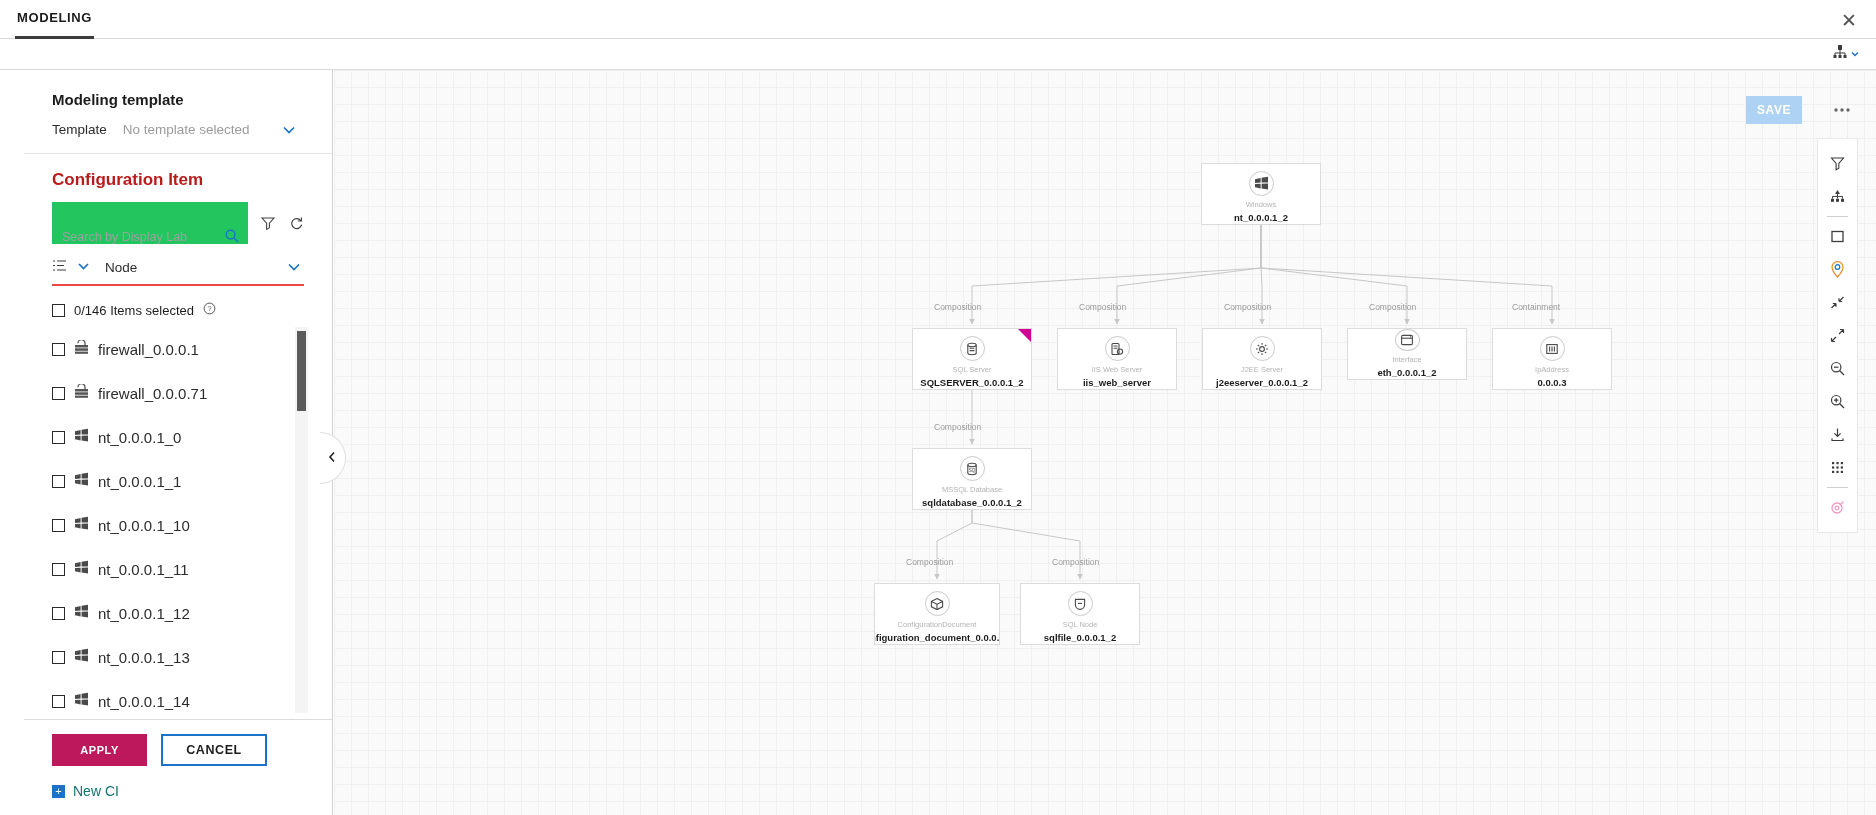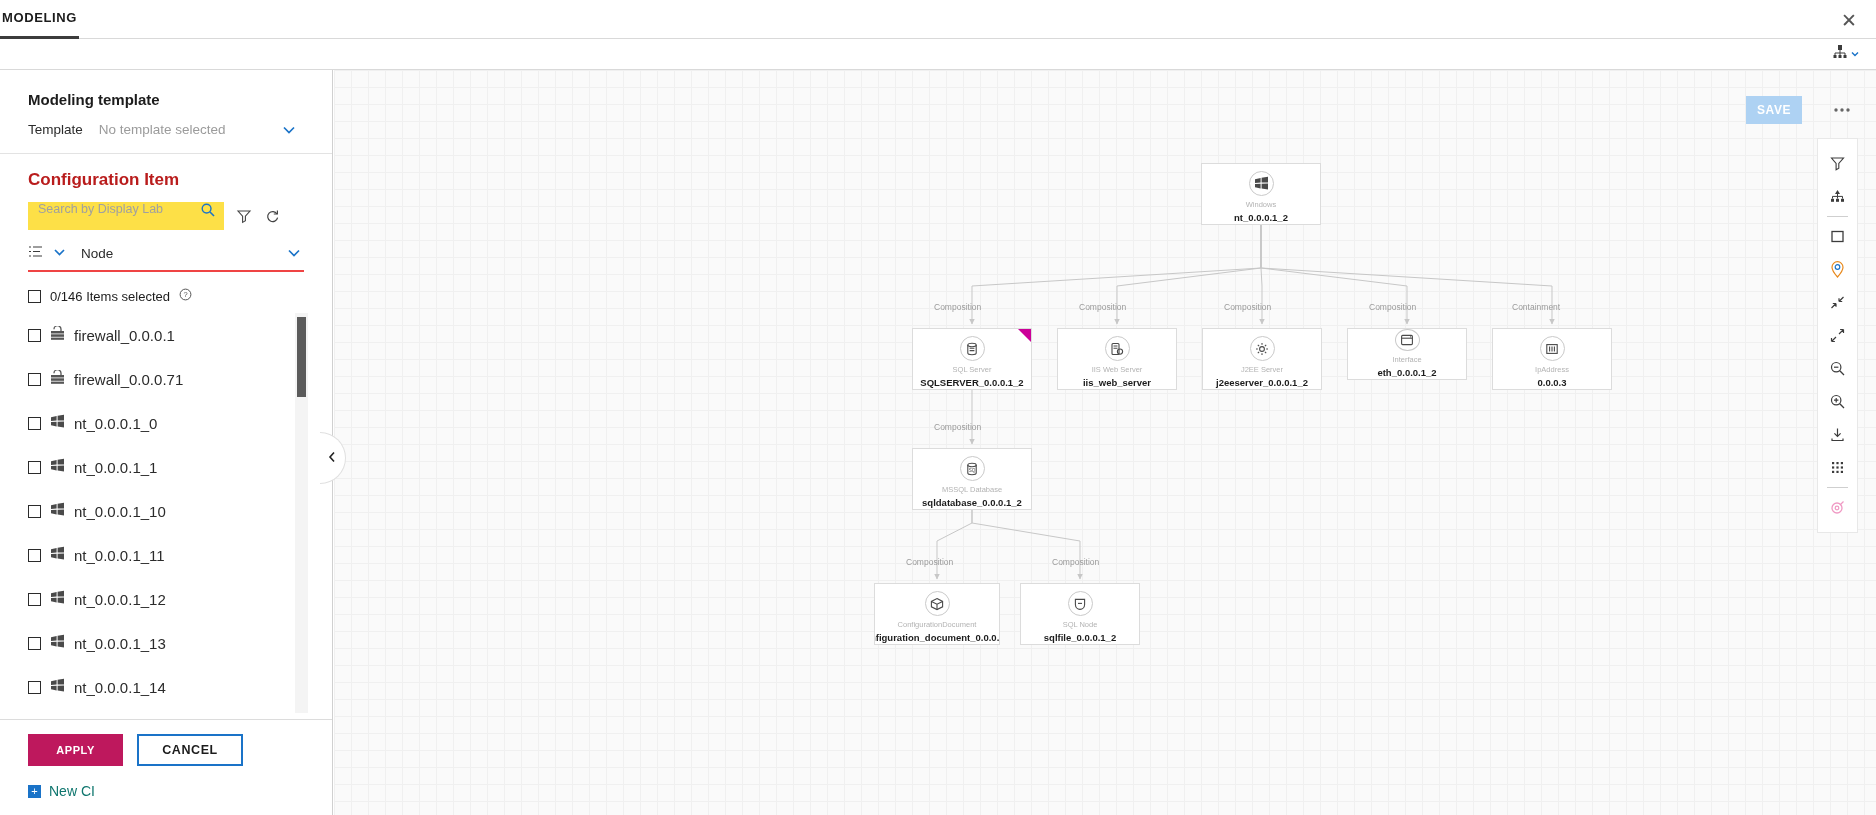--- a/index.html
+++ b/index.html
@@ -11,21 +11,21 @@
   }
   .app { position: relative; width: 1876px; height: 815px; }
 
   
   .topbar {
     position: absolute; left: 0; top: 0; width: 1876px; height: 39px;
     background: #fff; border-bottom: 1px solid #d9d9d9;
     display: flex; align-items: center;
   }
   .tab-modeling {
-    height: 39px; display: flex; align-items: center;
+    margin-left: 15px; height: 39px; display: flex; align-items: center;
     font-size: 13px; font-weight: bold; letter-spacing: .6px; color: #1c1c1c;
     border-bottom: 3px solid #3c3c3c; padding: 0 2px 0 2px;
   }
   .close-x {
     position: absolute; right: 16px; top: 9px; width: 22px; height: 22px;
     display: flex; align-items: center; justify-content: center;
     color: #555; font-size: 19px; line-height: 1; cursor: pointer;
   }
 
   
@@ -35,42 +35,42 @@
   }
   .secondbar .hier {
     position: absolute; right: 16px; top: 5px;
     display: flex; align-items: center; gap: 2px; cursor: pointer;
   }
 
   
   .leftpanel {
     position: absolute; left: 0; top: 70px; width: 333px; height: 745px;
     background: #fff; border-right: 1px solid #d0d0d0;
-    display: flex; flex-direction: column;
+    display: flex; flex-direction: column; padding-left: 24px;
   }
   .sec-title {
     font-size: 15px; font-weight: bold; color: #1c1c1c;
     padding: 21px 0 0 28px;
   }
   .template-row {
     display: flex; align-items: center; padding: 14px 0 16px 28px;
     border-bottom: 1px solid #e3e3e3; position: relative;
   }
   .template-label { font-size: 13.5px; color: #2b2b2b; }
   .template-value { font-size: 13.5px; color: #9b9b9b; margin-left: 16px; }
   .chev-blue {
     position: absolute; right: 35px; top: 50%; transform: translateY(-50%);
     color: #1a73c8; font-size: 14px; cursor: pointer;
   }
   .ci-title { font-size: 17px; font-weight: bold; color: #b91c1c; padding: 16px 0 0 28px;}
 
   .searchrow { display: flex; align-items: center; padding: 12px 0 0 28px; gap: 12px;}
   .searchbox {
-    width: 196px; height: 28px; background: #fde047;
-    display: flex; align-items: flex-start; padding: 0 8px 0 10px;
+    width: 196px; height: 42px; background: #22c55e;
+    display: flex; align-items: flex-end; padding: 0 8px 0 10px;
     border: none;
   }
   .searchbox input {
     flex: 1; border: none; background: transparent; outline: none;
     font-size: 12.5px; color: #3a3a3a; font-family: "Liberation Sans", sans-serif;
   }
   .searchbox input::placeholder { color: #a0a0a0; }
   .icon-btn { cursor: pointer; display: flex; align-items: center; justify-content: center; }
 
   .noderow {

